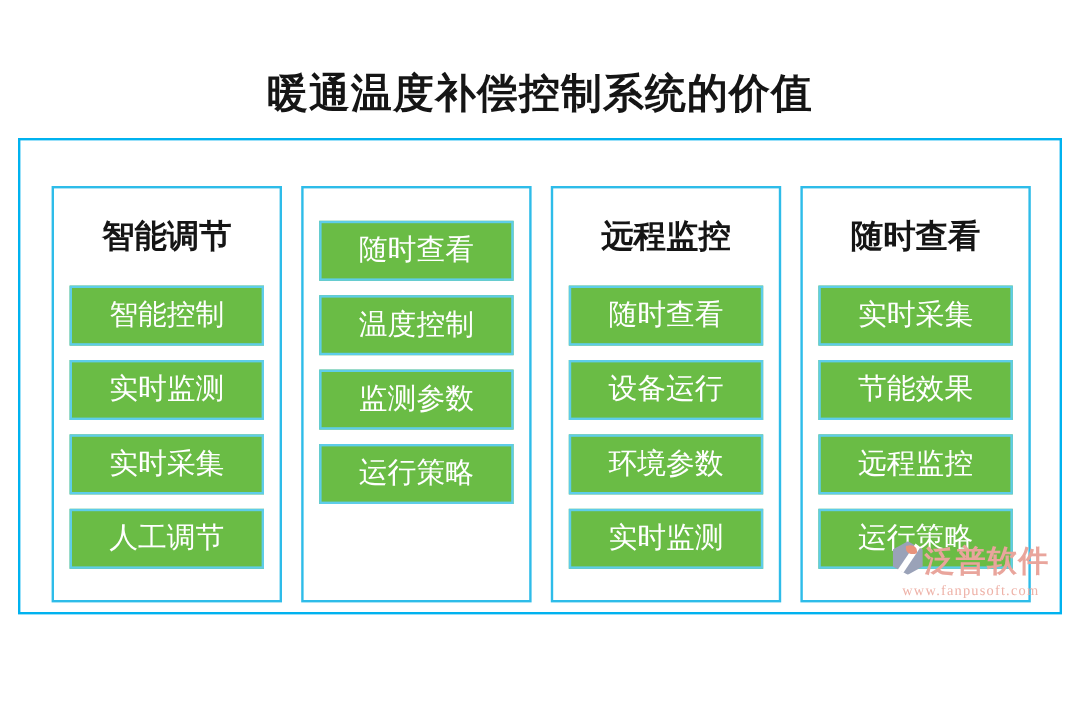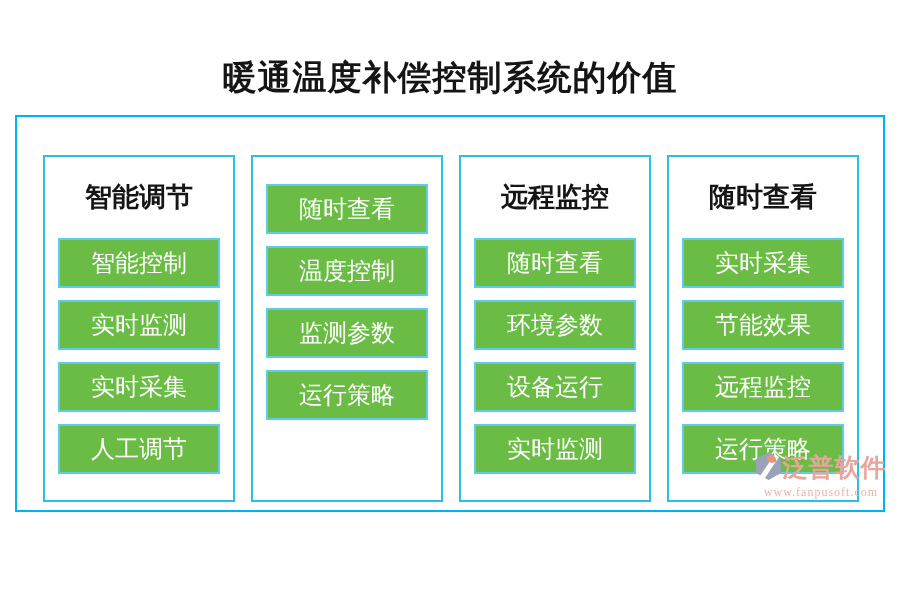--- a/index.html
+++ b/index.html
@@ -63,21 +63,21 @@
     background: #6abc45;
     border: 2px solid #5ecde9;
     color: #ffffff;
     font-size: 24px;
     cursor: pointer;
     white-space: nowrap;
   }
 
   .footer {
     position: absolute;
-    right: 4px; bottom: 8px;
+    right: 16px; bottom: 8px;
     width: 150px;
     text-align: center;
   }
   .footer-row {
     display: flex;
     align-items: center;
     justify-content: center;
     gap: 2px;
   }
   .brand-name {
@@ -122,22 +122,22 @@
         <div class="btn">温度控制</div>
         <div class="btn">监测参数</div>
         <div class="btn">运行策略</div>
       </div>
     </div>
 
     <div class="column">
       <div class="col-header">远程监控</div>
       <div class="btns">
         <div class="btn">随时查看</div>
+        <div class="btn">设备运行</div>
         <div class="btn">环境参数</div>
-        <div class="btn">设备运行</div>
         <div class="btn">实时监测</div>
       </div>
     </div>
 
     <div class="column">
       <div class="col-header">随时查看</div>
       <div class="btns">
         <div class="btn">实时采集</div>
         <div class="btn">节能效果</div>
         <div class="btn">远程监控</div>

